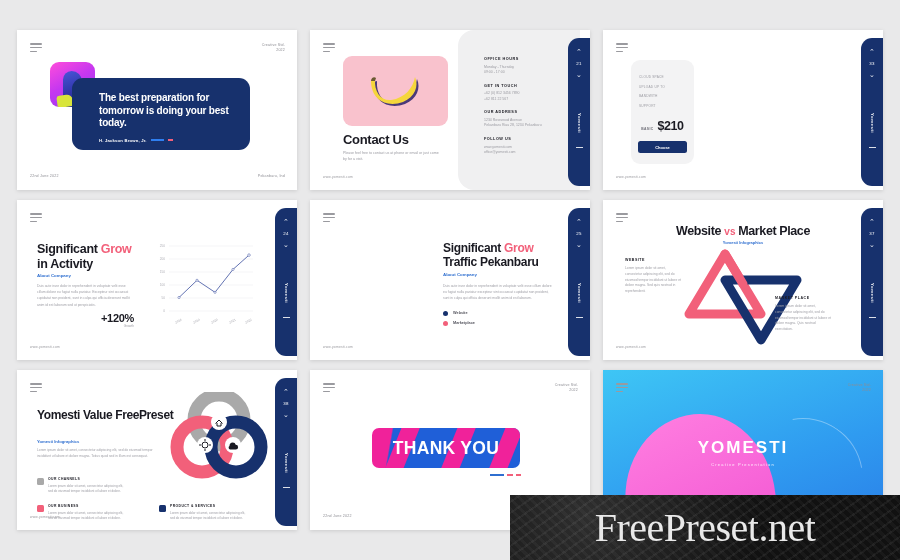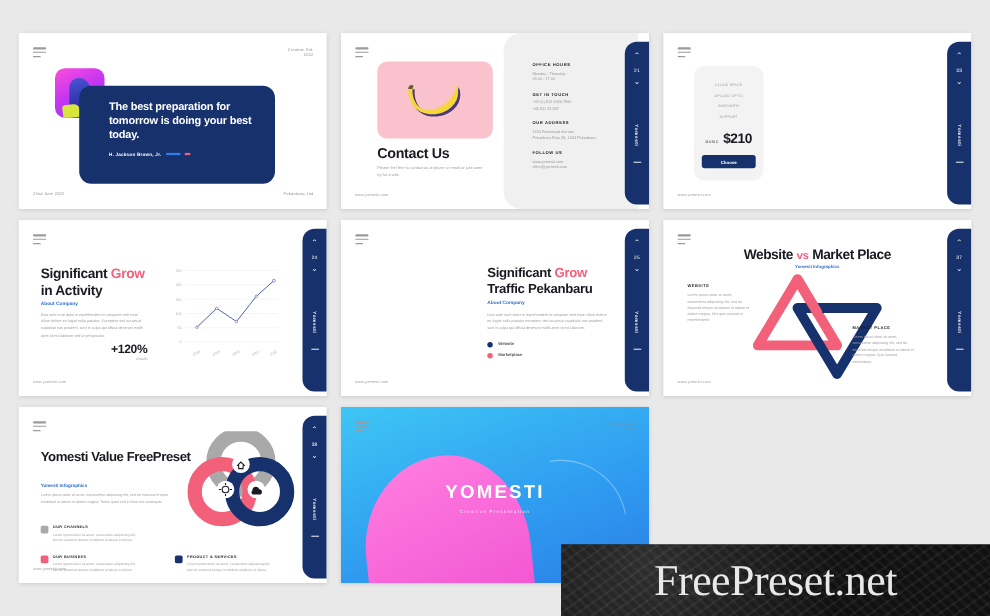--- a/index.html
+++ b/index.html
@@ -79,21 +79,21 @@
   .s1-thumb .face {
     position: absolute; left: 13px; top: 9px; width: 19px; height: 36px;
     background: linear-gradient(160deg,#4a54d8 0%,#2a2f9e 70%);
     border-radius: 9px 11px 3px 3px;
   }
   .s1-thumb .face:after {
     content:''; position:absolute; left:-6px; bottom:0; width:16px; height:12px;
     background:#d8e53a; border-radius: 3px 6px 0 0; transform: rotate(-8deg);
   }
   .s1-card {
-    position: absolute; left: 55px; top: 48px; width: 178px; height: 89px;
+    position: absolute; left: 55px; top: 48px; width: 178px; height: 72px;
     background: #17316d; border-radius: 11px; padding: 14px 16px 0 27px;
   }
   .s1-card h2 { color:#fff; font-size: 10px; line-height: 12.5px; font-weight: 800; letter-spacing: -.2px; }
   .s1-author { margin-top: 8px; display:flex; align-items:center; gap:4px; }
   .s1-author span { color:#fff; font-size: 4.2px; font-weight: 700; letter-spacing:.2px; }
   .s1-author .b1 { width: 13px; height: 1.6px; background:#2f7ff0; }
   .s1-author .b2 { width: 5px; height: 1.6px; background:#f2607a; }
 
   
   .s2-panel {
@@ -109,21 +109,21 @@
   }
   .s2-title { position:absolute; left: 33px; top: 102px; font-size: 13px; font-weight: 800; color:#1a1a22; letter-spacing:-.3px;}
   .s2-sub { position:absolute; left: 33px; top: 120px; width: 96px; color:#9b9ba2; font-size:3.6px; line-height:6px;}
   .s2-col { position:absolute; left: 174px; top: 27px; width: 78px; }
   .s2-grp { margin-bottom: 8px; }
   .s2-grp h4 { font-size: 3.8px; font-weight: 800; color:#1a1a22; letter-spacing:.5px; margin-bottom: 3.5px; }
   .s2-grp p { font-size: 3.5px; color:#9b9ba2; line-height: 5.6px; }
 
   
   .price-row { position:absolute; left: 28px; top: 30px; display:flex; gap: 9px; }
-  .pcard { width: 63px; height: 104px; background:#f3f3f4; border-radius: 9px; padding: 13px 8px 0; text-align:center; position:relative;}
+  .pcard { width: 63px; height: 104px; background:#f3f3f4; border-radius: 9px; padding: 13px 8px 0; position:relative;}
   .pcard .feat { font-size: 3.2px; color:#9b9ba2; line-height: 9.5px; letter-spacing:.2px;}
   .pcard .plan-row { position:absolute; left:0; right:0; bottom: 31px; display:flex; align-items:flex-end; justify-content:center; gap:4px;}
   .pcard .plan { font-size: 3.4px; color:#6c6c75; letter-spacing:.3px; padding-bottom:2px; font-weight:700;}
   .pcard .amt { font-size: 12.5px; font-weight: 800; color:#1a1a22; letter-spacing:-.4px;}
   .pcard .choose {
     position:absolute; left: 7px; right: 7px; bottom: 11px; height: 12px;
     background:#17316d; border-radius: 2.5px; color:#fff; font-size: 4px;
     display:flex; align-items:center; justify-content:center; font-weight:700;
   }
 
@@ -488,20 +488,43 @@
     <div class="url">www.yomesti.com</div>
     <div class="rail">
       <div class="chev">⌃</div>
       <div class="num">38</div>
       <div class="chev">⌄</div>
       <div class="vtext">Yomesti</div>
       <div class="rdash"></div>
     </div>
   </div>
 
+  <div class="slide">
+    <div class="logo-mark">
+        <i></i>
+        <i></i>
+        <i></i>
+      </div>
+    <div class="corner-tr">
+      <div>Creative Std.</div>
+      <div>2022</div>
+    </div>
+    <div class="ty-btn">
+      <div class="stripe" style="left:22px"></div>
+      <div class="stripe" style="left:78px"></div>
+      <div class="stripe" style="left:126px"></div>
+      <span>THANK YOU</span>
+    </div>
+    <div class="ty-dash">
+      <i style="width:14px;background:#2f6fd0"></i>
+      <i style="width:6px;background:#f2607a"></i>
+      <i style="width:5px;background:#f2607a"></i>
+    </div>
+    <div class="corner-bl">22nd June 2022</div>
+  </div>
 
   <div class="slide">
     <div class="cover">
       <div class="blob"></div>
       <div class="arc"></div>
     </div>
     <div class="logo-mark">
         <i></i>
         <i></i>
         <i></i>

